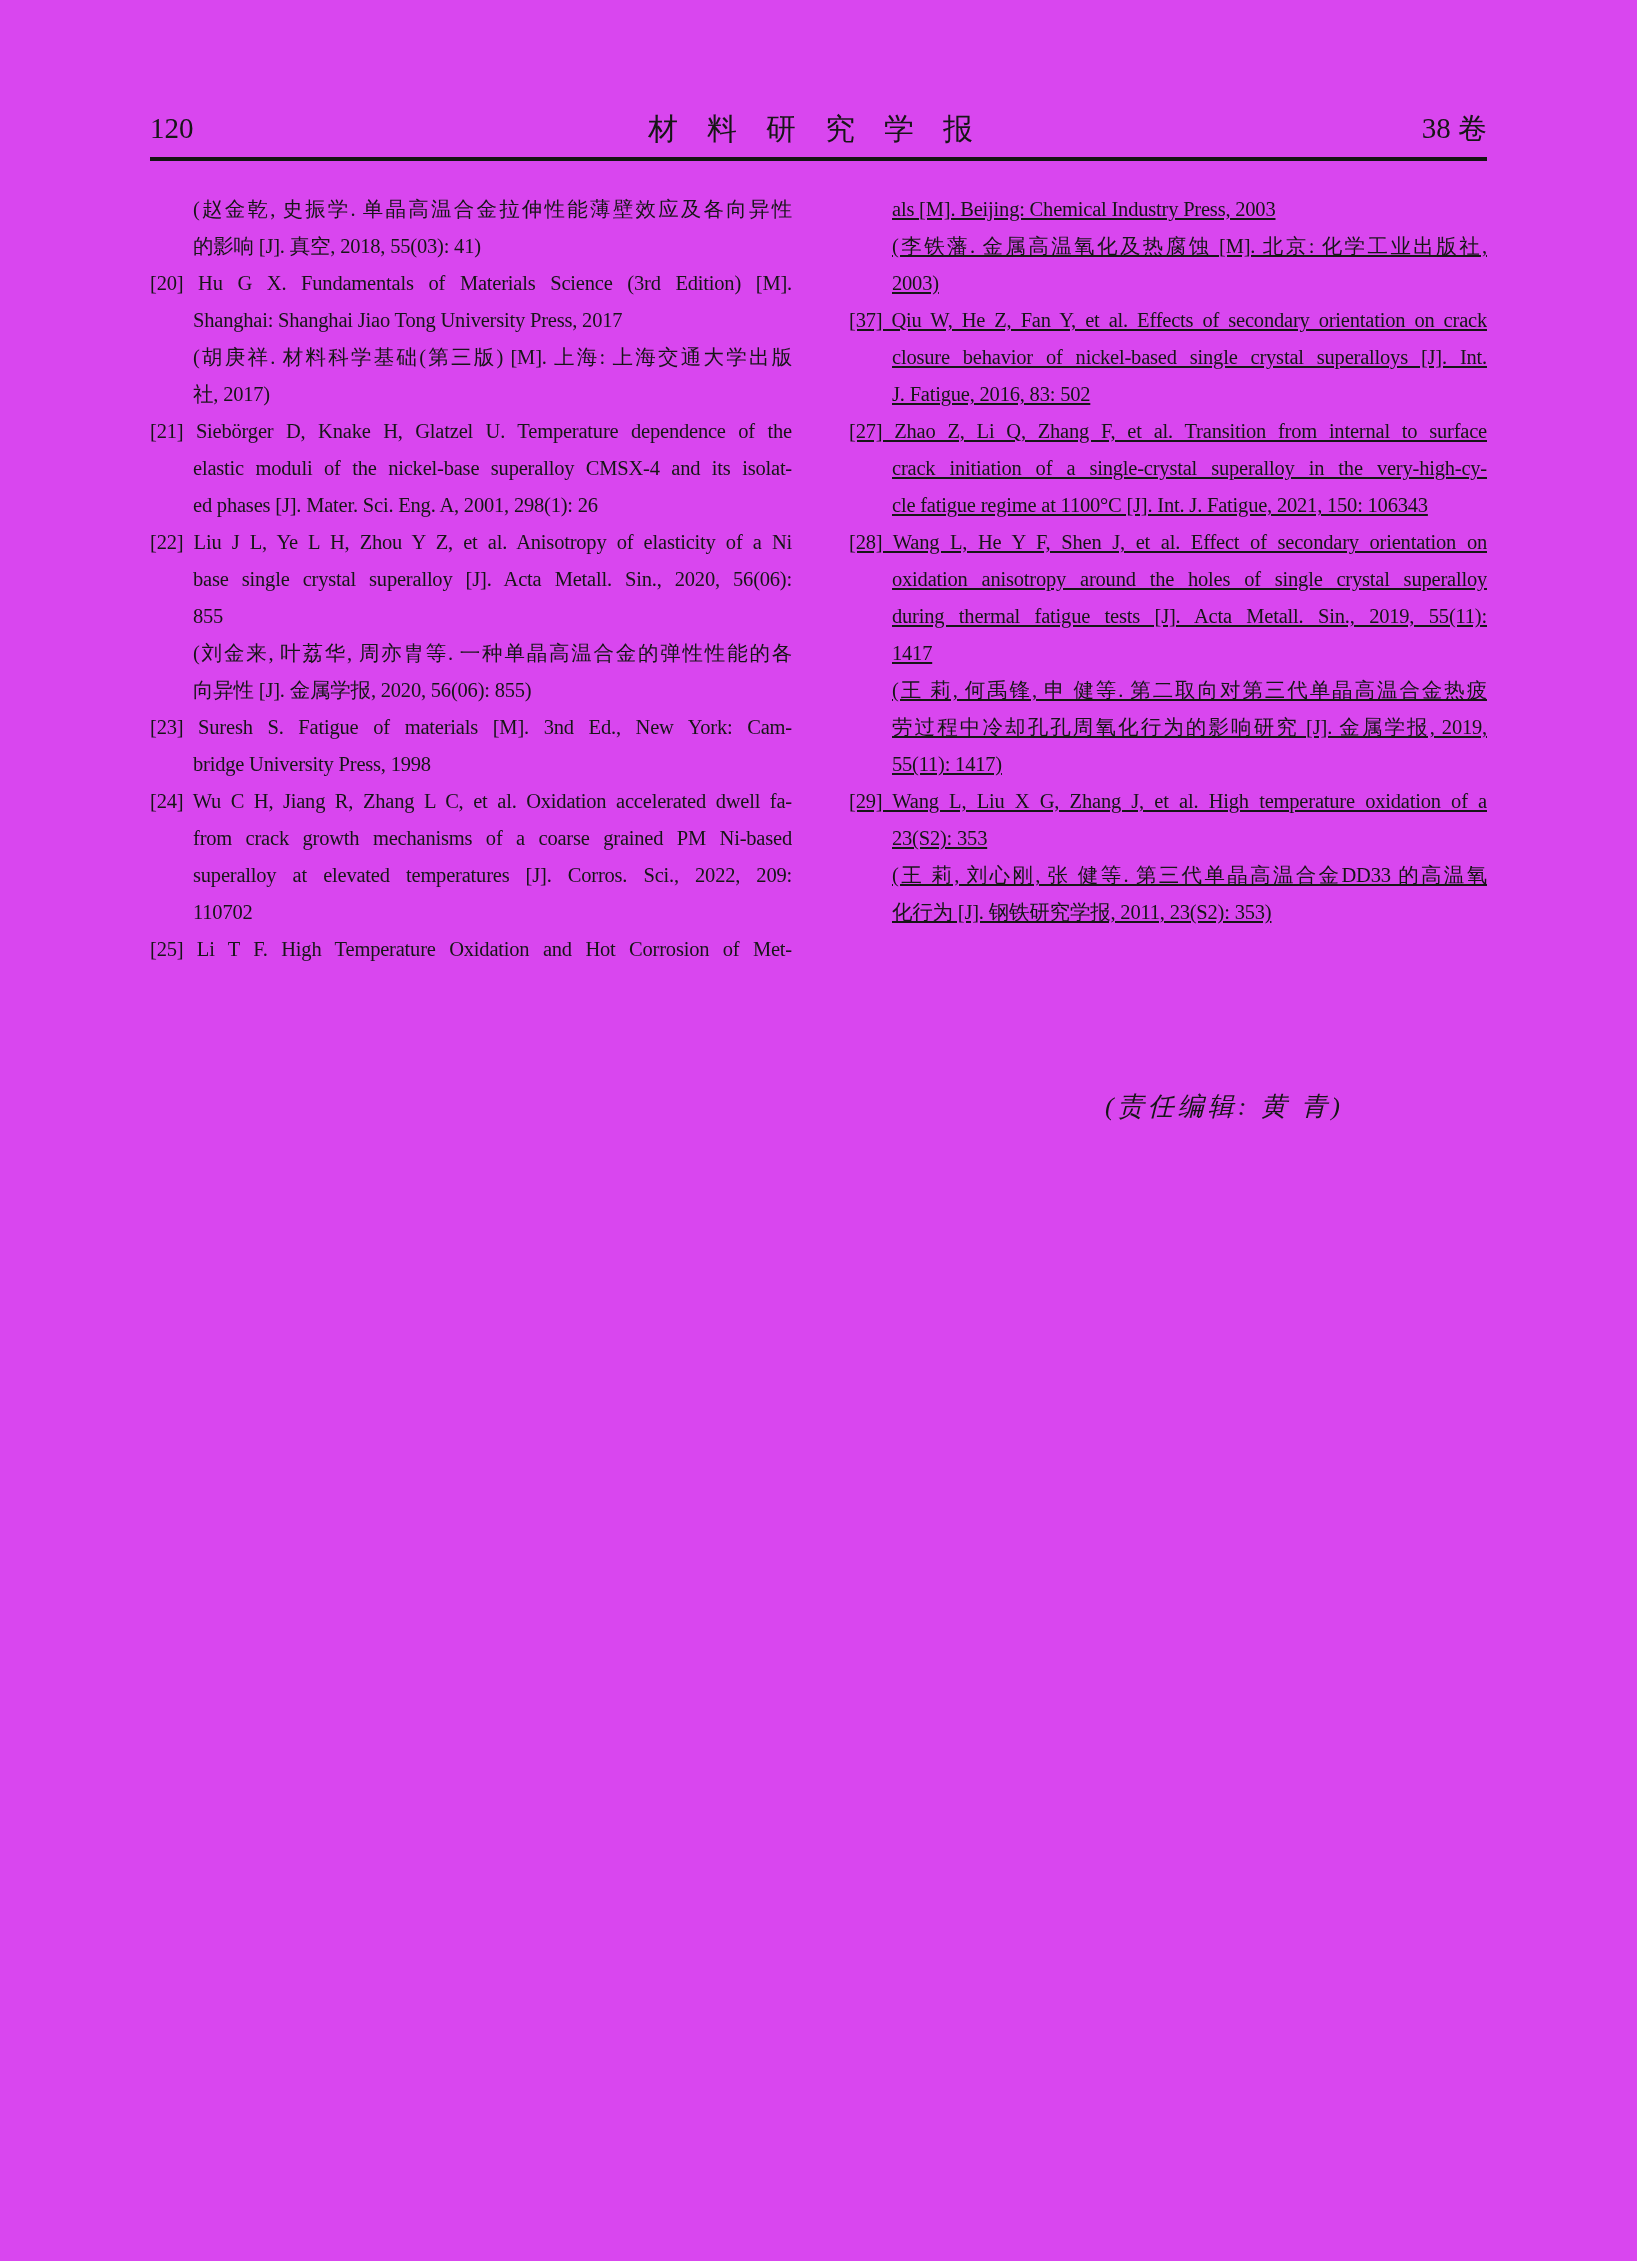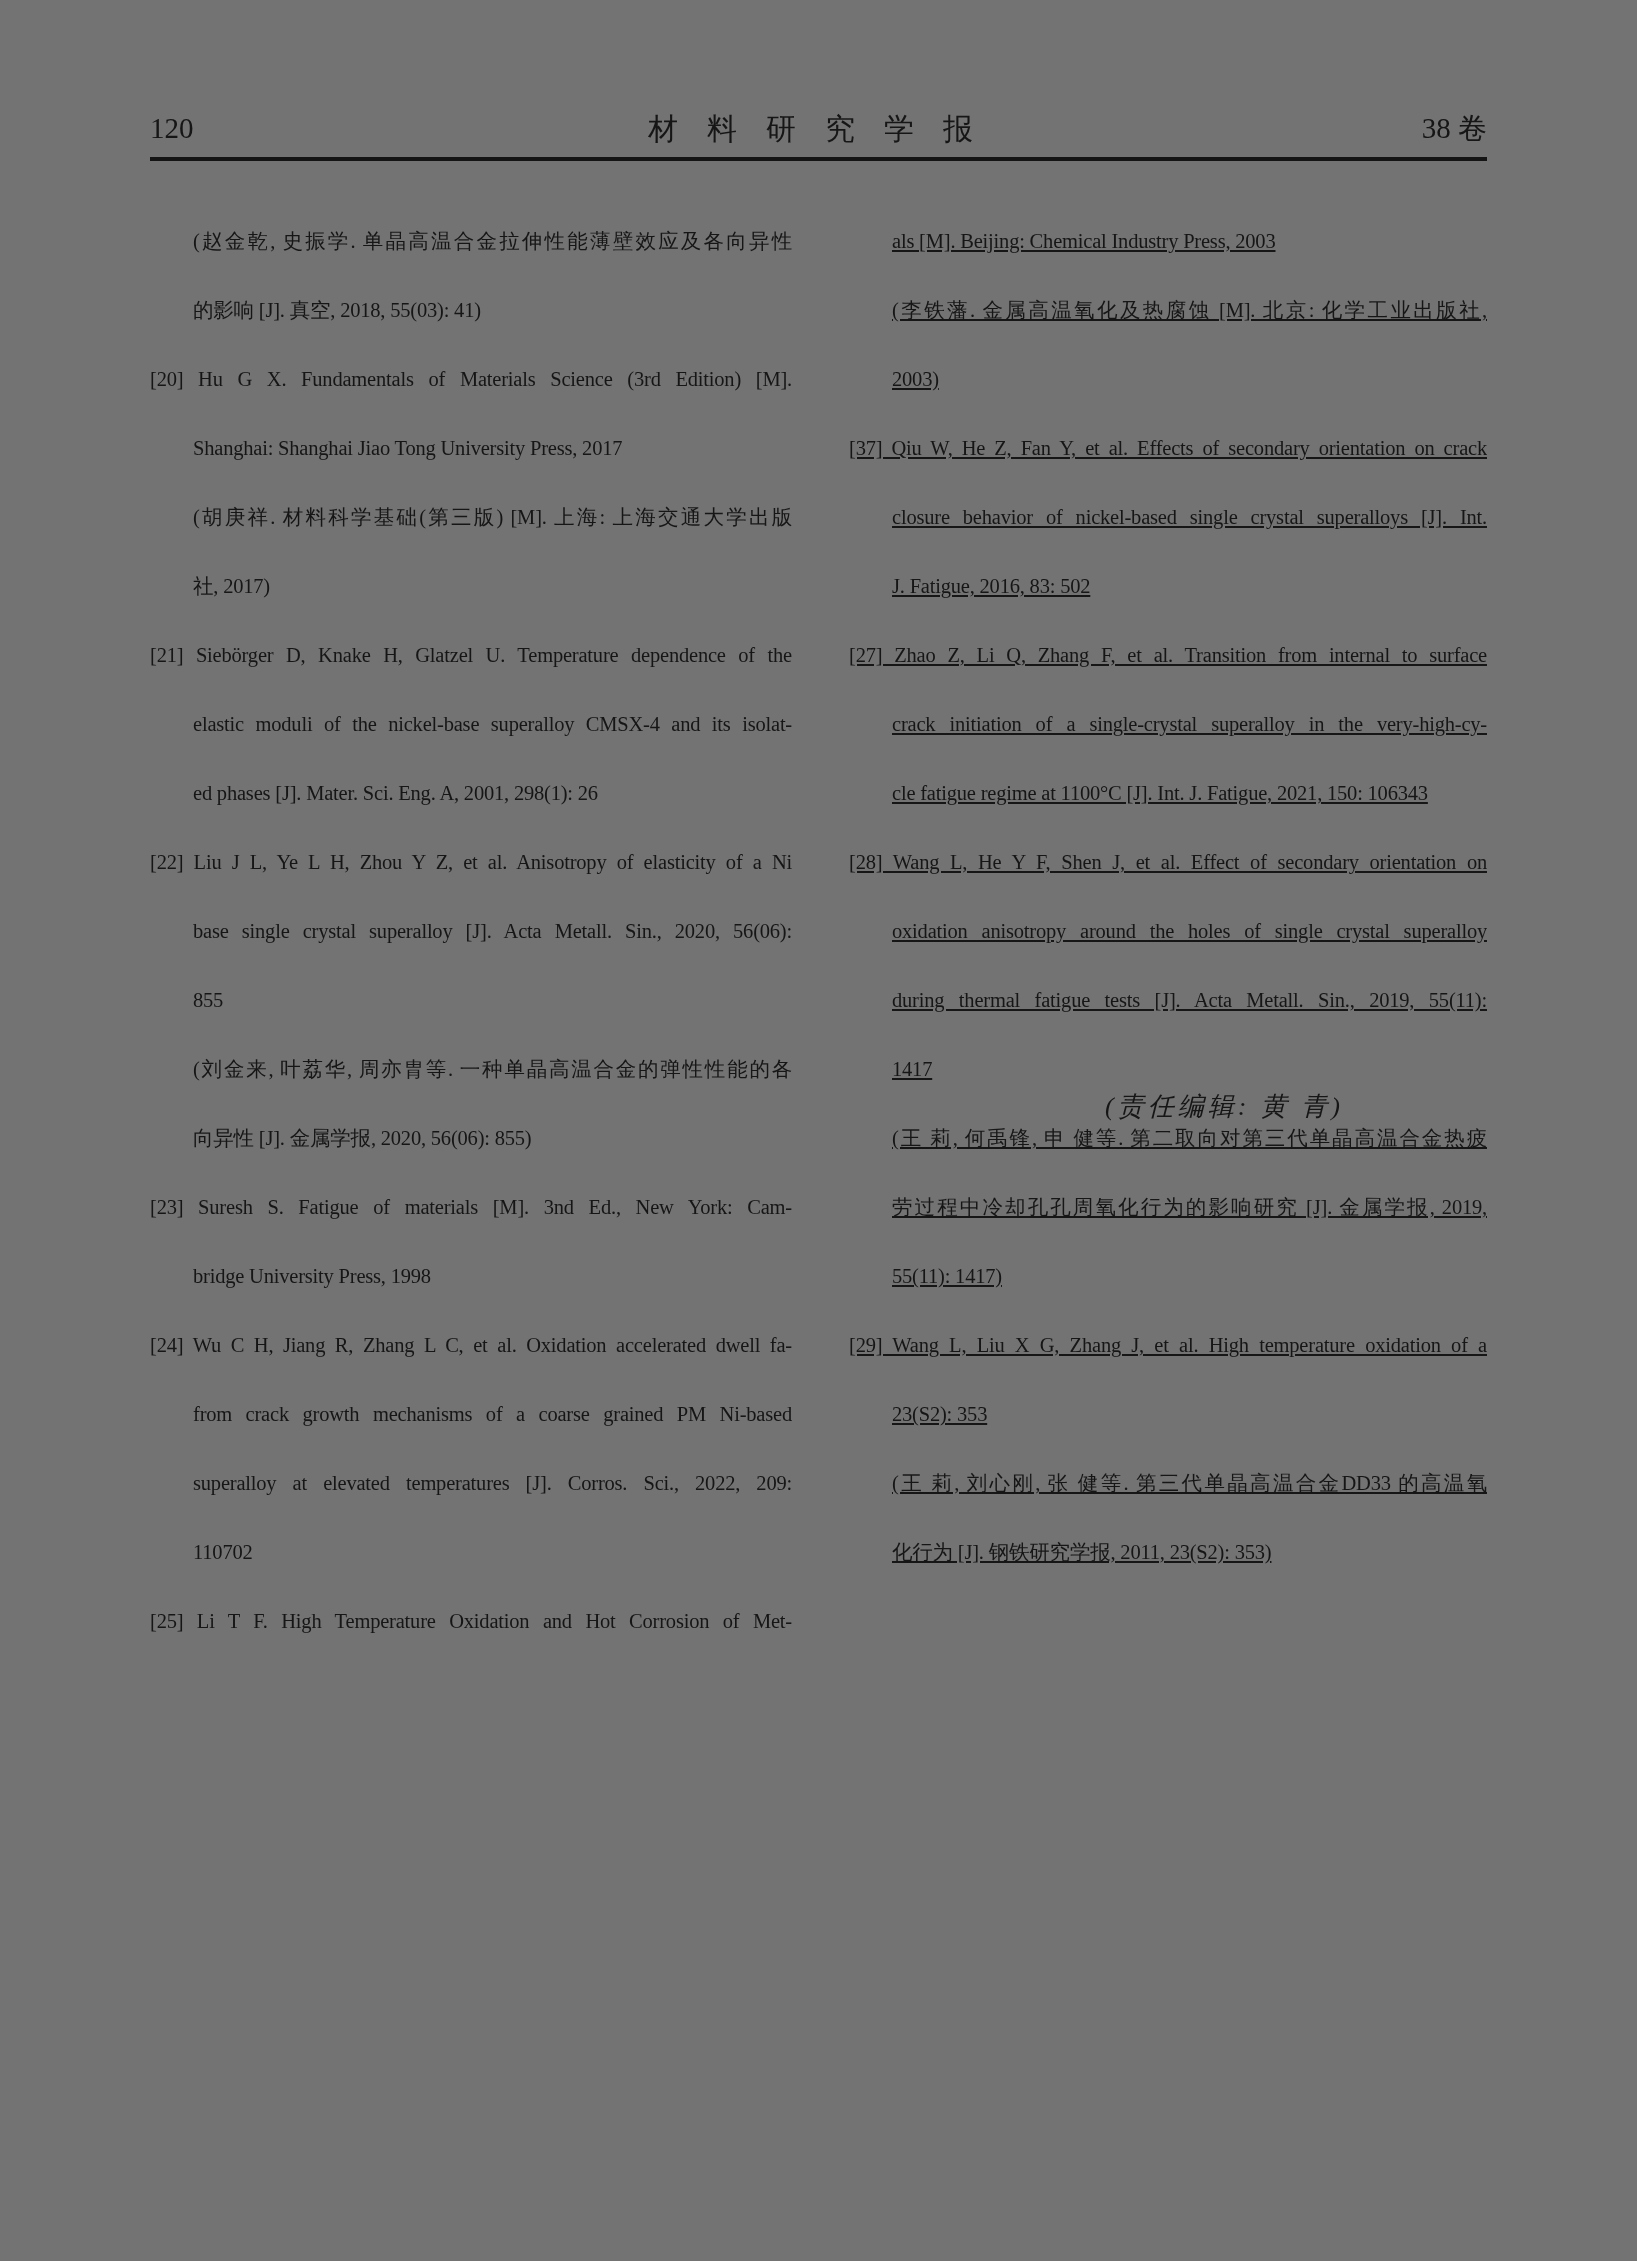--- a/index.html
+++ b/index.html
@@ -1,19 +1,19 @@
 <!DOCTYPE html>
 <html style="font-size:10.6px"><head>
 <meta charset="utf-8">
 <style>
   html,body{margin:0;padding:0;background:#e8e8e8;}
   .page{
     position:relative;
     width:1638px;height:2261px;
-    background:#737373;
+    background:#d946ef;
     font-family:"Liberation Serif","DejaVu Serif",serif;
     color:#161616;
     overflow:hidden;
   }
   
   .header{
     position:absolute;left:150px;top:110px;width:1337px;height:37px;
     font-size:29px;line-height:37px;
   }
   .page-num{position:absolute;left:0;top:0;}
@@ -31,21 +31,20 @@
   .col{
     position:absolute;top:191px;
     font-size:20.5px;line-height:37px;
     letter-spacing:-0.2px;
   }
   .col-left{left:150px;width:642px;}
   .col-right{left:849px;width:638px;text-decoration:underline;}
   .ref-line{
     height:37px;max-height:37px;overflow:hidden;
     white-space:normal;
-    margin-top:32px;
   }
   .ref-line.cont{padding-left:43px;}
   .ref-line.just{text-align:justify;text-align-last:justify;}
   
   .editor-note{
     position:absolute;top:1088px;right:294px;
     font-size:26px;line-height:37px;
     font-style:italic;
     letter-spacing:4px;
   }

